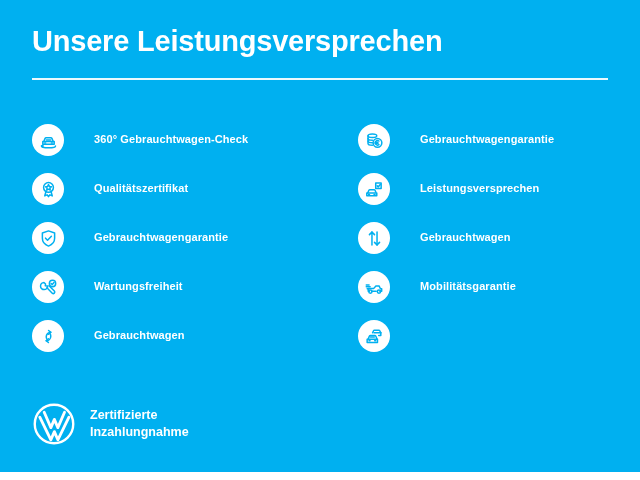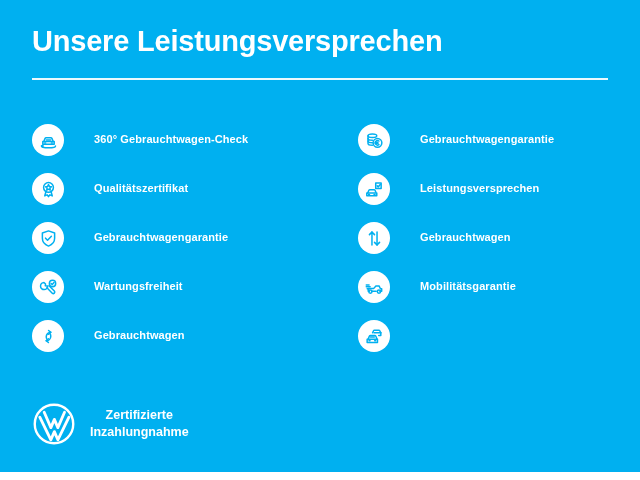--- a/index.html
+++ b/index.html
@@ -118,21 +118,21 @@
     width: 44px;
     height: 44px;
   }
   #brand-text {
     margin-left: 14px;
     color: #ffffff;
     font-size: 12.5px;
     font-weight: bold;
     line-height: 1.35;
   }
-  #brand-text div { white-space: nowrap; text-align: center; }
+  #brand-text div { white-space: nowrap; }
 </style>
 </head>
 <body>
 
 <div id="slide">
 
   <div id="header">
     <h1 id="page-title">Unsere Leistungsversprechen</h1>
     <div id="title-divider"></div>
   </div>

